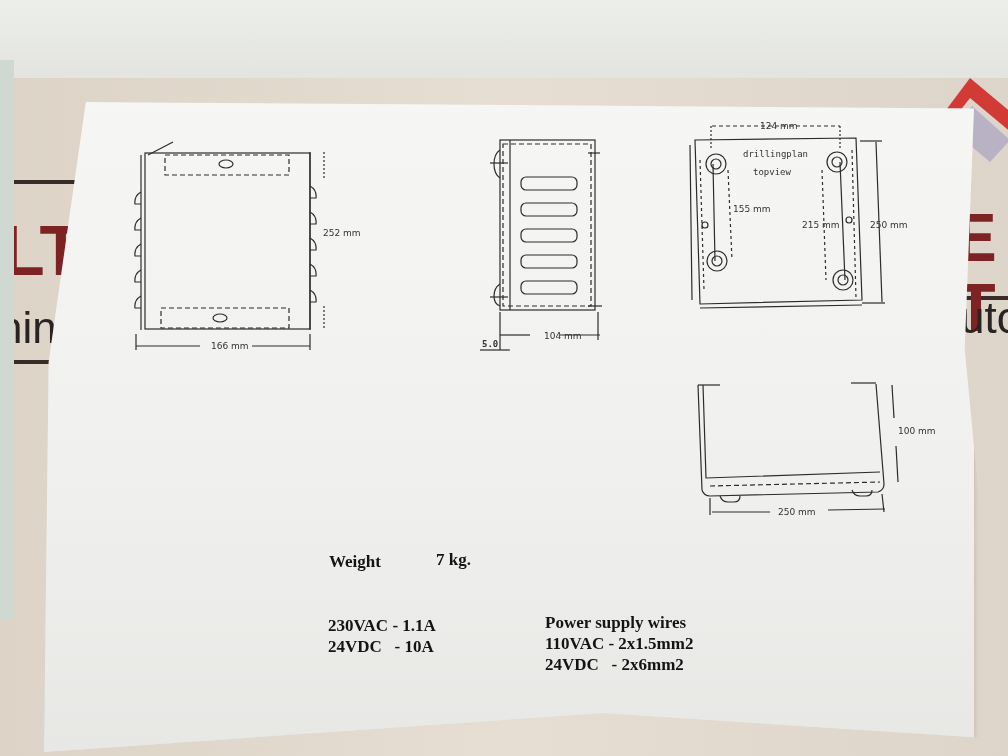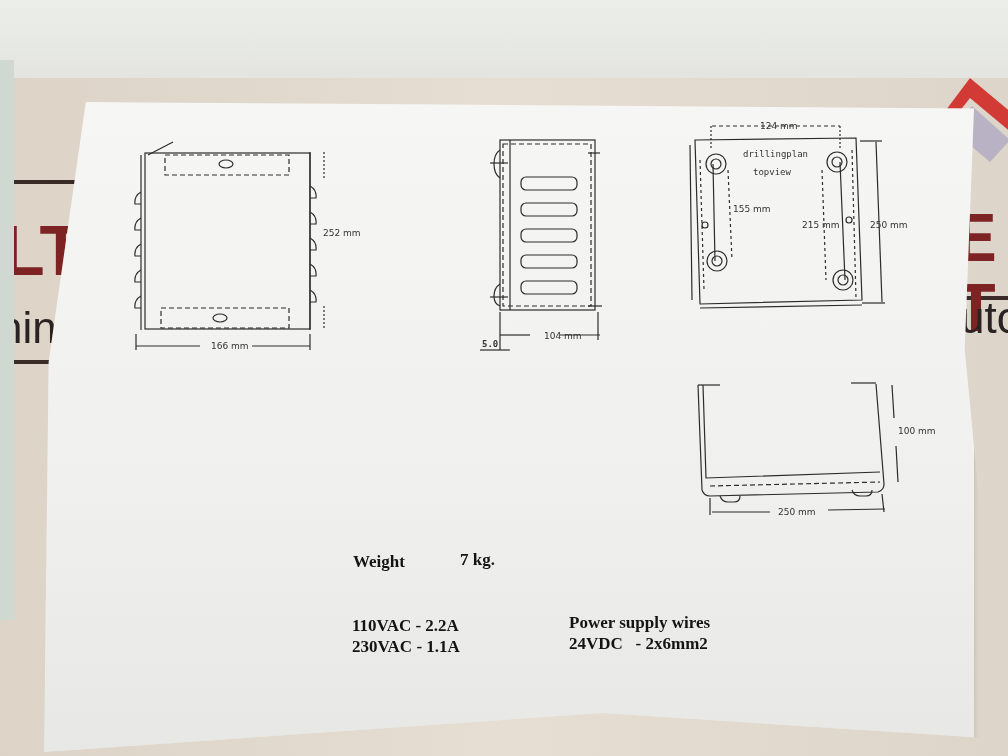--- a/index.html
+++ b/index.html
@@ -11,21 +11,21 @@
   .banner-dark{position:absolute;color:#2a2324;font-family:"Liberation Sans",sans-serif;font-size:44px;line-height:1;}
   .side-card{position:absolute;left:0;top:60px;width:14px;height:560px;background:#cfd8d1;}
   .logo-red{position:absolute;left:940px;top:78px;width:90px;height:90px;}
   .paper{position:absolute;left:44px;top:102px;width:930px;height:650px;background:#f2f2f0;
          clip-path:polygon(4.5% 0%,100% 1%,99% 38%,103% 98%,60% 94%,0% 100%,0.5% 40%);
          box-shadow:0 0 6px rgba(0,0,0,.15);}
   .paper-shade{position:absolute;left:0;top:0;width:100%;height:100%;background:linear-gradient(180deg,rgba(255,255,255,.3),rgba(230,230,228,.2) 60%,rgba(215,215,212,.4));}
   svg.draw{position:absolute;left:0;top:0;}
   .dim{font-family:"DejaVu Sans",sans-serif;font-size:9px;fill:#333;}
   .mono{font-family:"DejaVu Sans Mono",monospace;font-size:9px;fill:#333;}
-  .spec{position:absolute;font-family:"Liberation Serif",serif;font-weight:bold;color:#141414;font-size:17px;line-height:21px;margin-left:24px;}
+  .spec{position:absolute;font-family:"Liberation Serif",serif;font-weight:bold;color:#141414;font-size:17px;line-height:21px;}
   .spec div{white-space:pre;}
 </style>
 </head>
 <body>
 
 <div class="wall"></div>
 <div class="banner">
   <div class="banner-line" style="left:0;top:102px;width:110px;"></div>
   <div class="banner-line" style="left:0;top:282px;width:100px;"></div>
   <div class="banner-line" style="left:960px;top:218px;width:48px;"></div>
@@ -144,20 +144,21 @@
   <text class="dim" x="802" y="228">215 mm</text>
   <text class="dim" x="870" y="228">250 mm</text>
   <text class="dim" x="898" y="434">100 mm</text>
   <text class="dim" x="778" y="515">250 mm</text>
 </svg>
 
 <div class="spec" style="left:329px;top:551px;">Weight</div>
 <div class="spec" style="left:436px;top:549px;">7 kg.</div>
 
 <div class="spec" style="left:328px;top:615px;">
-  <div>110VAC - 2.2A</div>
   <div>230VAC - 1.1A</div>
+  <div>24VDC   - 10A</div>
 </div>
 
 <div class="spec" style="left:545px;top:612px;">
   <div>Power supply wires</div>
+  <div>110VAC - 2x1.5mm2</div>
   <div>24VDC   - 2x6mm2</div>
 </div>
 
 </body></html>

